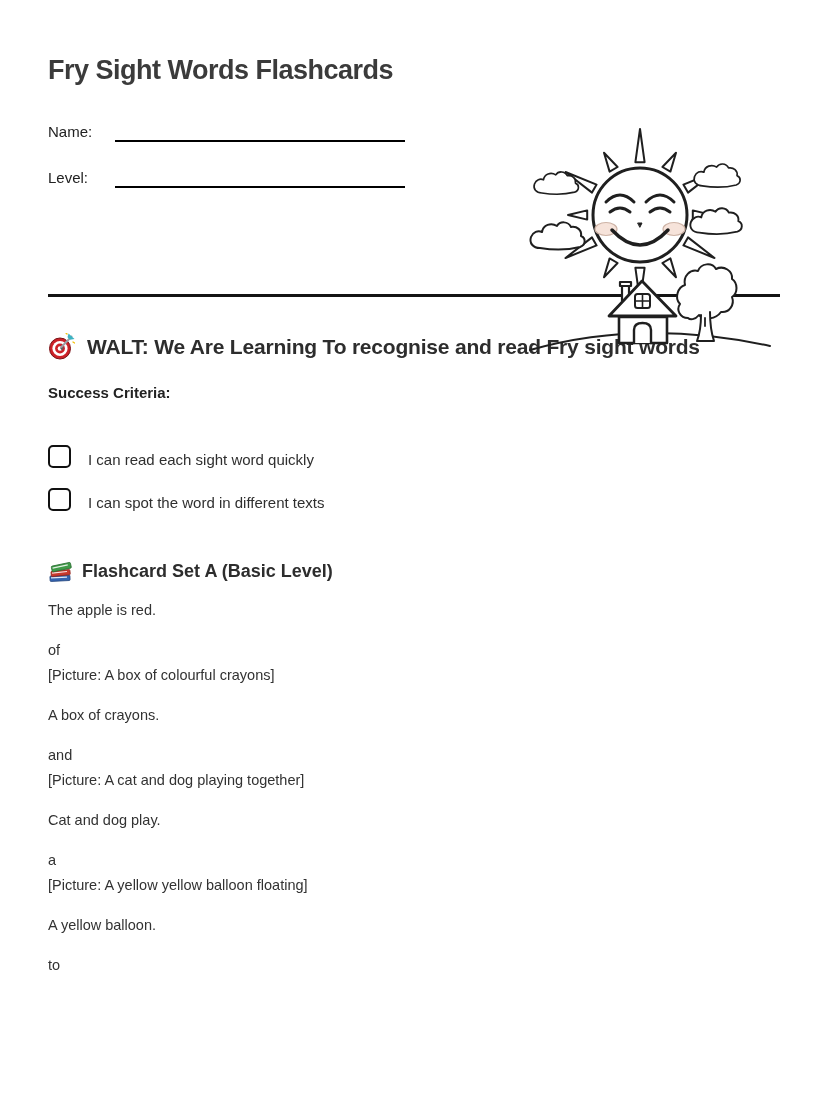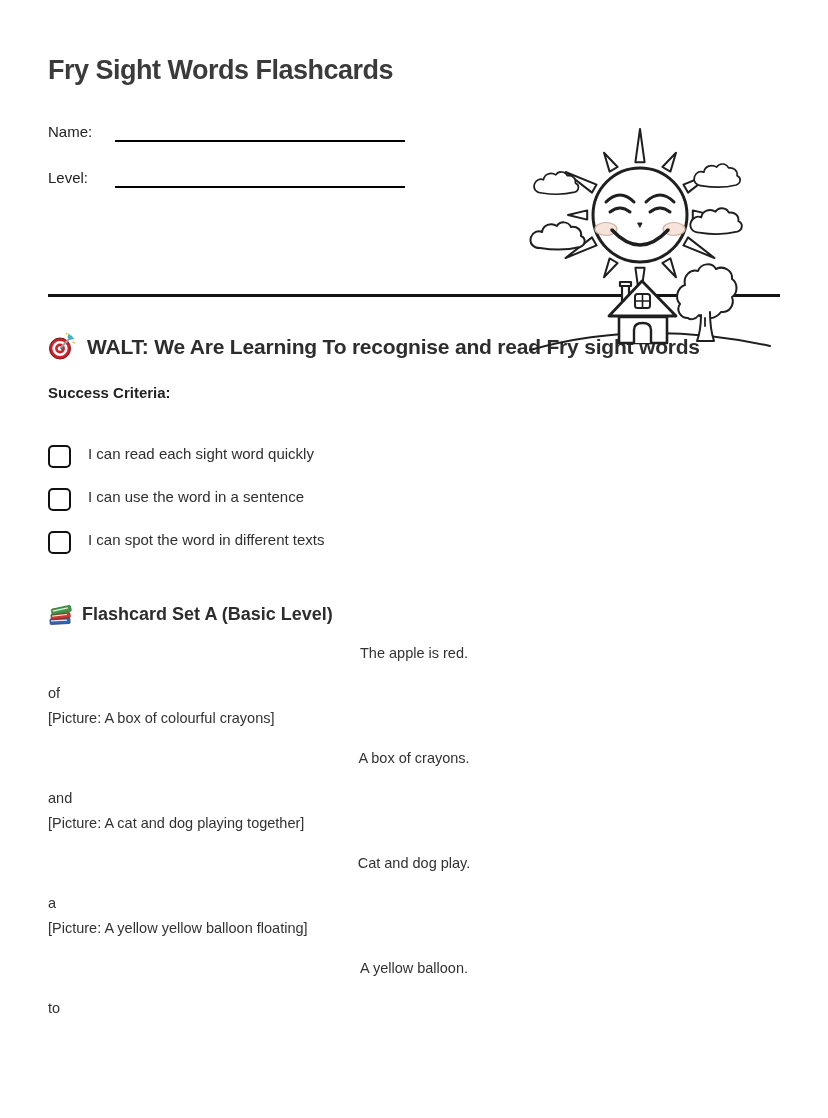--- a/index.html
+++ b/index.html
@@ -28,36 +28,36 @@
 
   
   .walt-heading {
     margin-top: 36px; display: flex; align-items: center; gap: 12px;
     font-size: 21px; font-weight: 700; color: #2d2d2d; letter-spacing: -0.2px;
   }
   .walt-heading svg { flex: 0 0 auto; }
   .success-label { margin-top: 24px; font-size: 15px; font-weight: 700; color: #222; }
 
   .criteria { margin-top: 44px; display: flex; flex-direction: column; gap: 20px; }
-  .criterion { display: flex; align-items: flex-start; }
+  .criterion { display: flex; align-items: flex-end; }
   .checkbox {
     width: 23px; height: 23px; border: 2.5px solid #111; border-radius: 5px;
     background: #fff; flex: 0 0 auto; cursor: pointer;
   }
   .criterion-label { margin-left: 17px; font-size: 15px; color: #2f2f2f; }
 
   
   .set-heading {
     margin-top: 49px; display: flex; align-items: center; gap: 10px;
     font-size: 18px; font-weight: 700; color: #2d2d2d;
   }
   .cards { margin-top: 12px; font-size: 14.5px; color: #323232; }
   .card p { line-height: 25px; }
   .card .pair { margin: 0; }
-  .card .sentence { margin: 15px 0; text-align: center; }
+  .card .sentence { margin: 15px 0; }
 </style>
 </head>
 <body>
 
 <div class="page">
 
   <h1 class="doc-title">Fry Sight Words Flashcards</h1>
 
   <div class="field-row name">
     <span class="field-label">Name:</span>
@@ -132,24 +132,20 @@
     </svg>
     <span>WALT: We Are Learning To recognise and read Fry sight words</span>
   </h2>
 
   <p class="success-label">Success Criteria:</p>
 
   <div class="criteria">
     <div class="criterion">
       <span class="checkbox"></span>
       <span class="criterion-label">I can read each sight word quickly</span>
-    </div>
-    <div class="criterion">
-      <span class="checkbox"></span>
-      <span class="criterion-label">I can use the word in a sentence</span>
     </div>
     <div class="criterion">
       <span class="checkbox"></span>
       <span class="criterion-label">I can spot the word in different texts</span>
     </div>
   </div>
 
   <h3 class="set-heading">
     <svg width="24" height="23" viewBox="0 0 24 23">
       <g transform="rotate(-3 12 18)">

